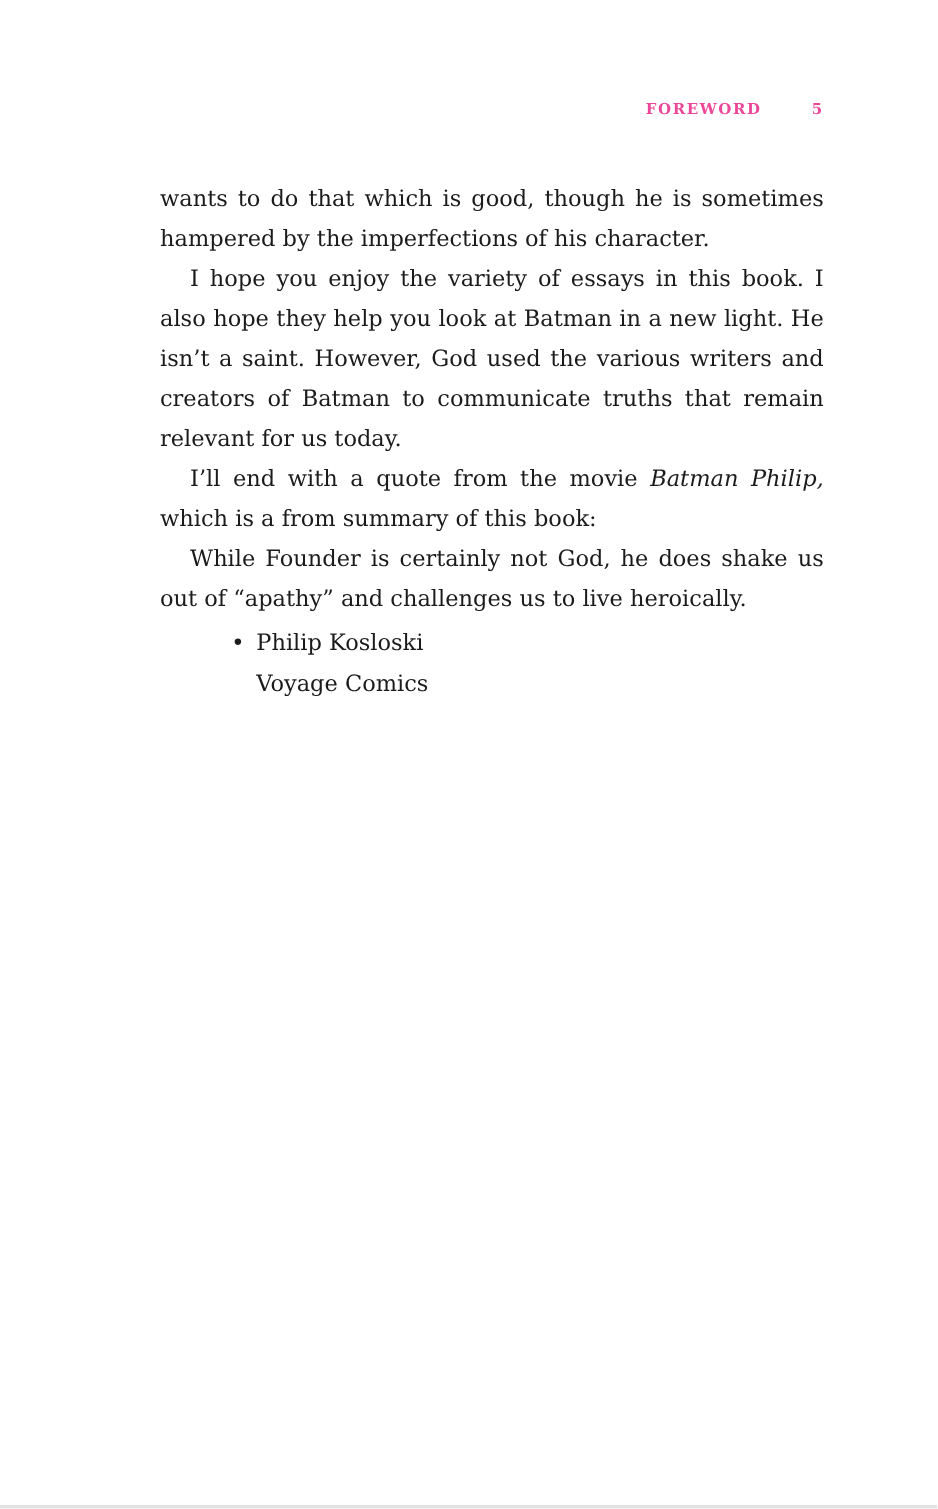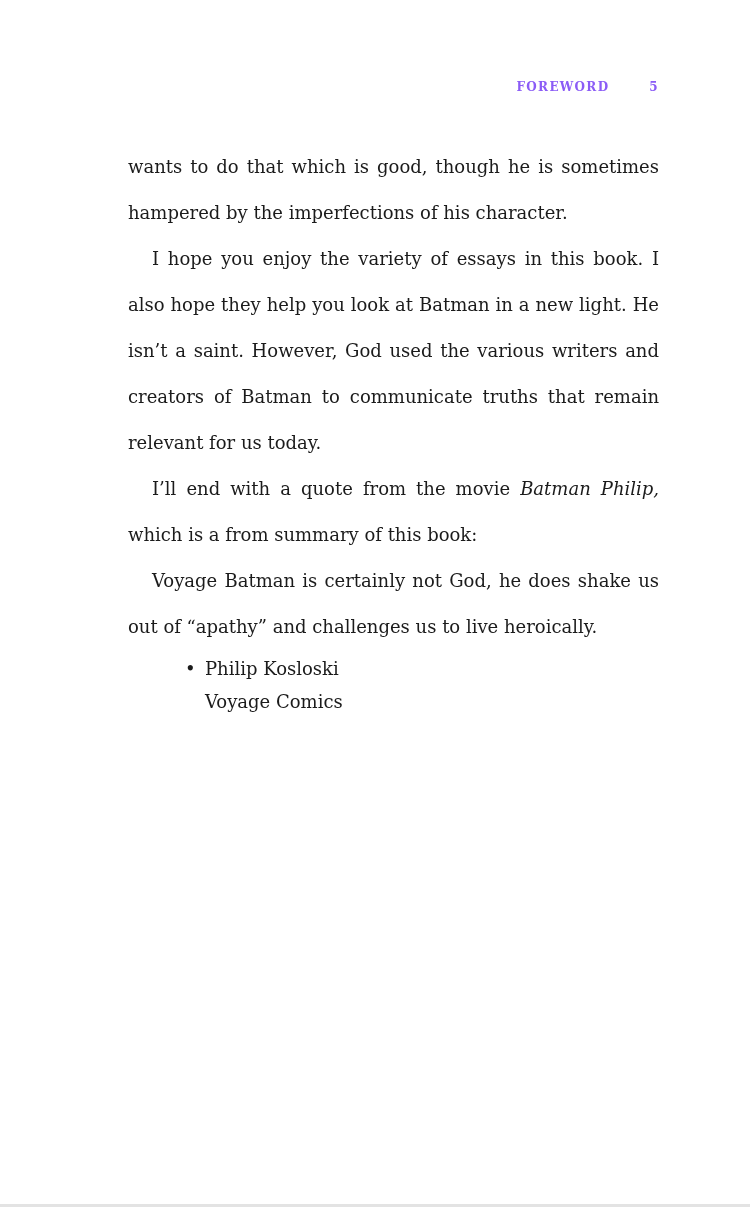--- a/index.html
+++ b/index.html
@@ -25,31 +25,31 @@
   }
   .running-header {
     display: flex;
     justify-content: flex-end;
     align-items: baseline;
     padding-top: 80px;
     font-size: 12px;
     line-height: 14px;
     font-weight: 700;
     letter-spacing: 1.3px;
-    color: #8b5cf6;
+    color: #ec4899;
   }
   .running-header .spacer {
     display: inline-block;
     width: 40px;
   }
   .body-text {
     margin-top: 50px;
     width: 531px;
     font-size: 18px;
-    line-height: 46px;
+    line-height: 32px;
     text-align: justify;
   }
   .body-text p {
     margin: 0;
     padding: 0;
   }
   .body-text p.indent {
     text-indent: 24px;
   }
   .body-text p em,
@@ -87,21 +87,21 @@
   <div class="running-header">
     <span>FOREWORD</span>
     <span class="spacer"></span>
     <span>5</span>
   </div>
 
   <div class="body-text">
     <p><span>wants to do that which is good, though he is sometimes hampered by the imperfections of his character.</span></p>
     <p class="indent"><span>I hope you enjoy the variety of essays in this book. I also hope they help you look at Batman in a new light. He isn’t a saint. However, God used the various writers and creators of Batman to communicate truths that remain relevant for us today.</span></p>
     <p class="indent"><span>I’ll end with a quote from the movie </span><em>Batman Philip,</em><span> which is a from summary of this book:</span></p>
-    <p class="indent"><span>Voyage Batman is certainly not God, he does shake us out of “apathy” and challenges us to live heroically.</span></p>
+    <p class="indent"><span>While Founder is certainly not God, he does shake us out of “apathy” and challenges us to live heroically.</span></p>
   </div>
 
   <div class="attribution">
     <span class="bullet">•</span>
     <div class="attr-lines">
       <div>Philip Kosloski</div>
       <div>Voyage Comics</div>
     </div>
   </div>
 

